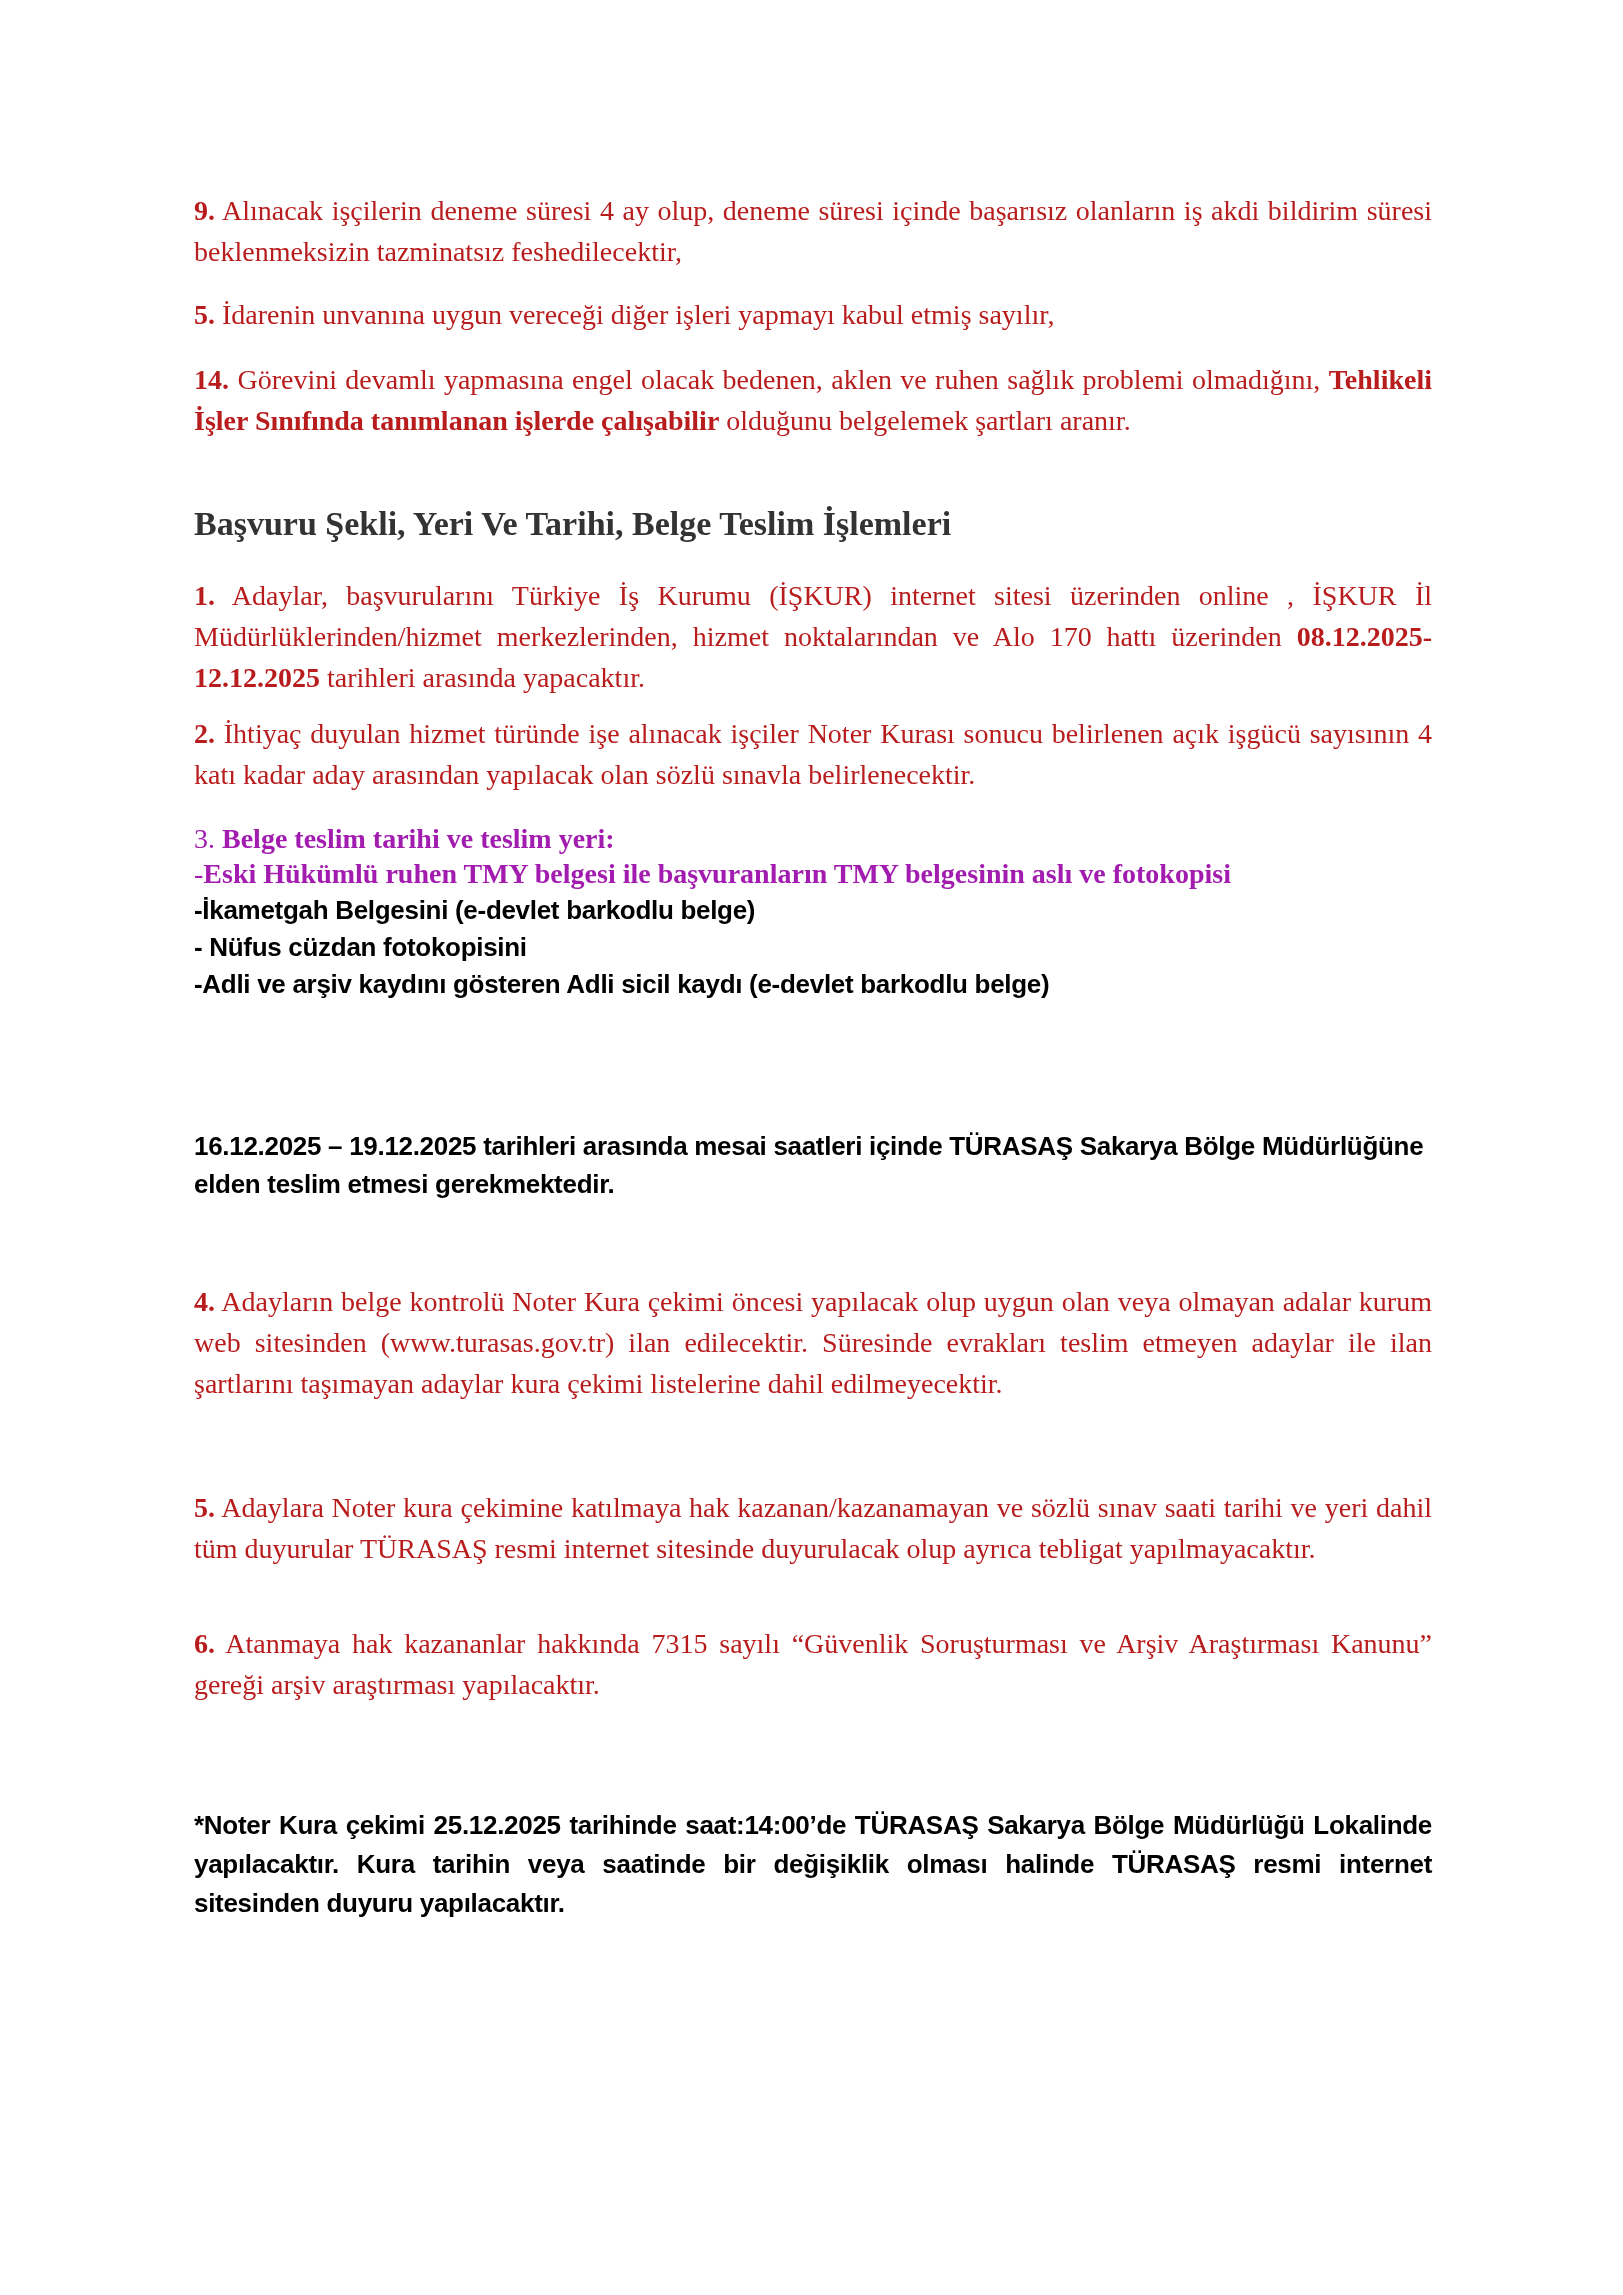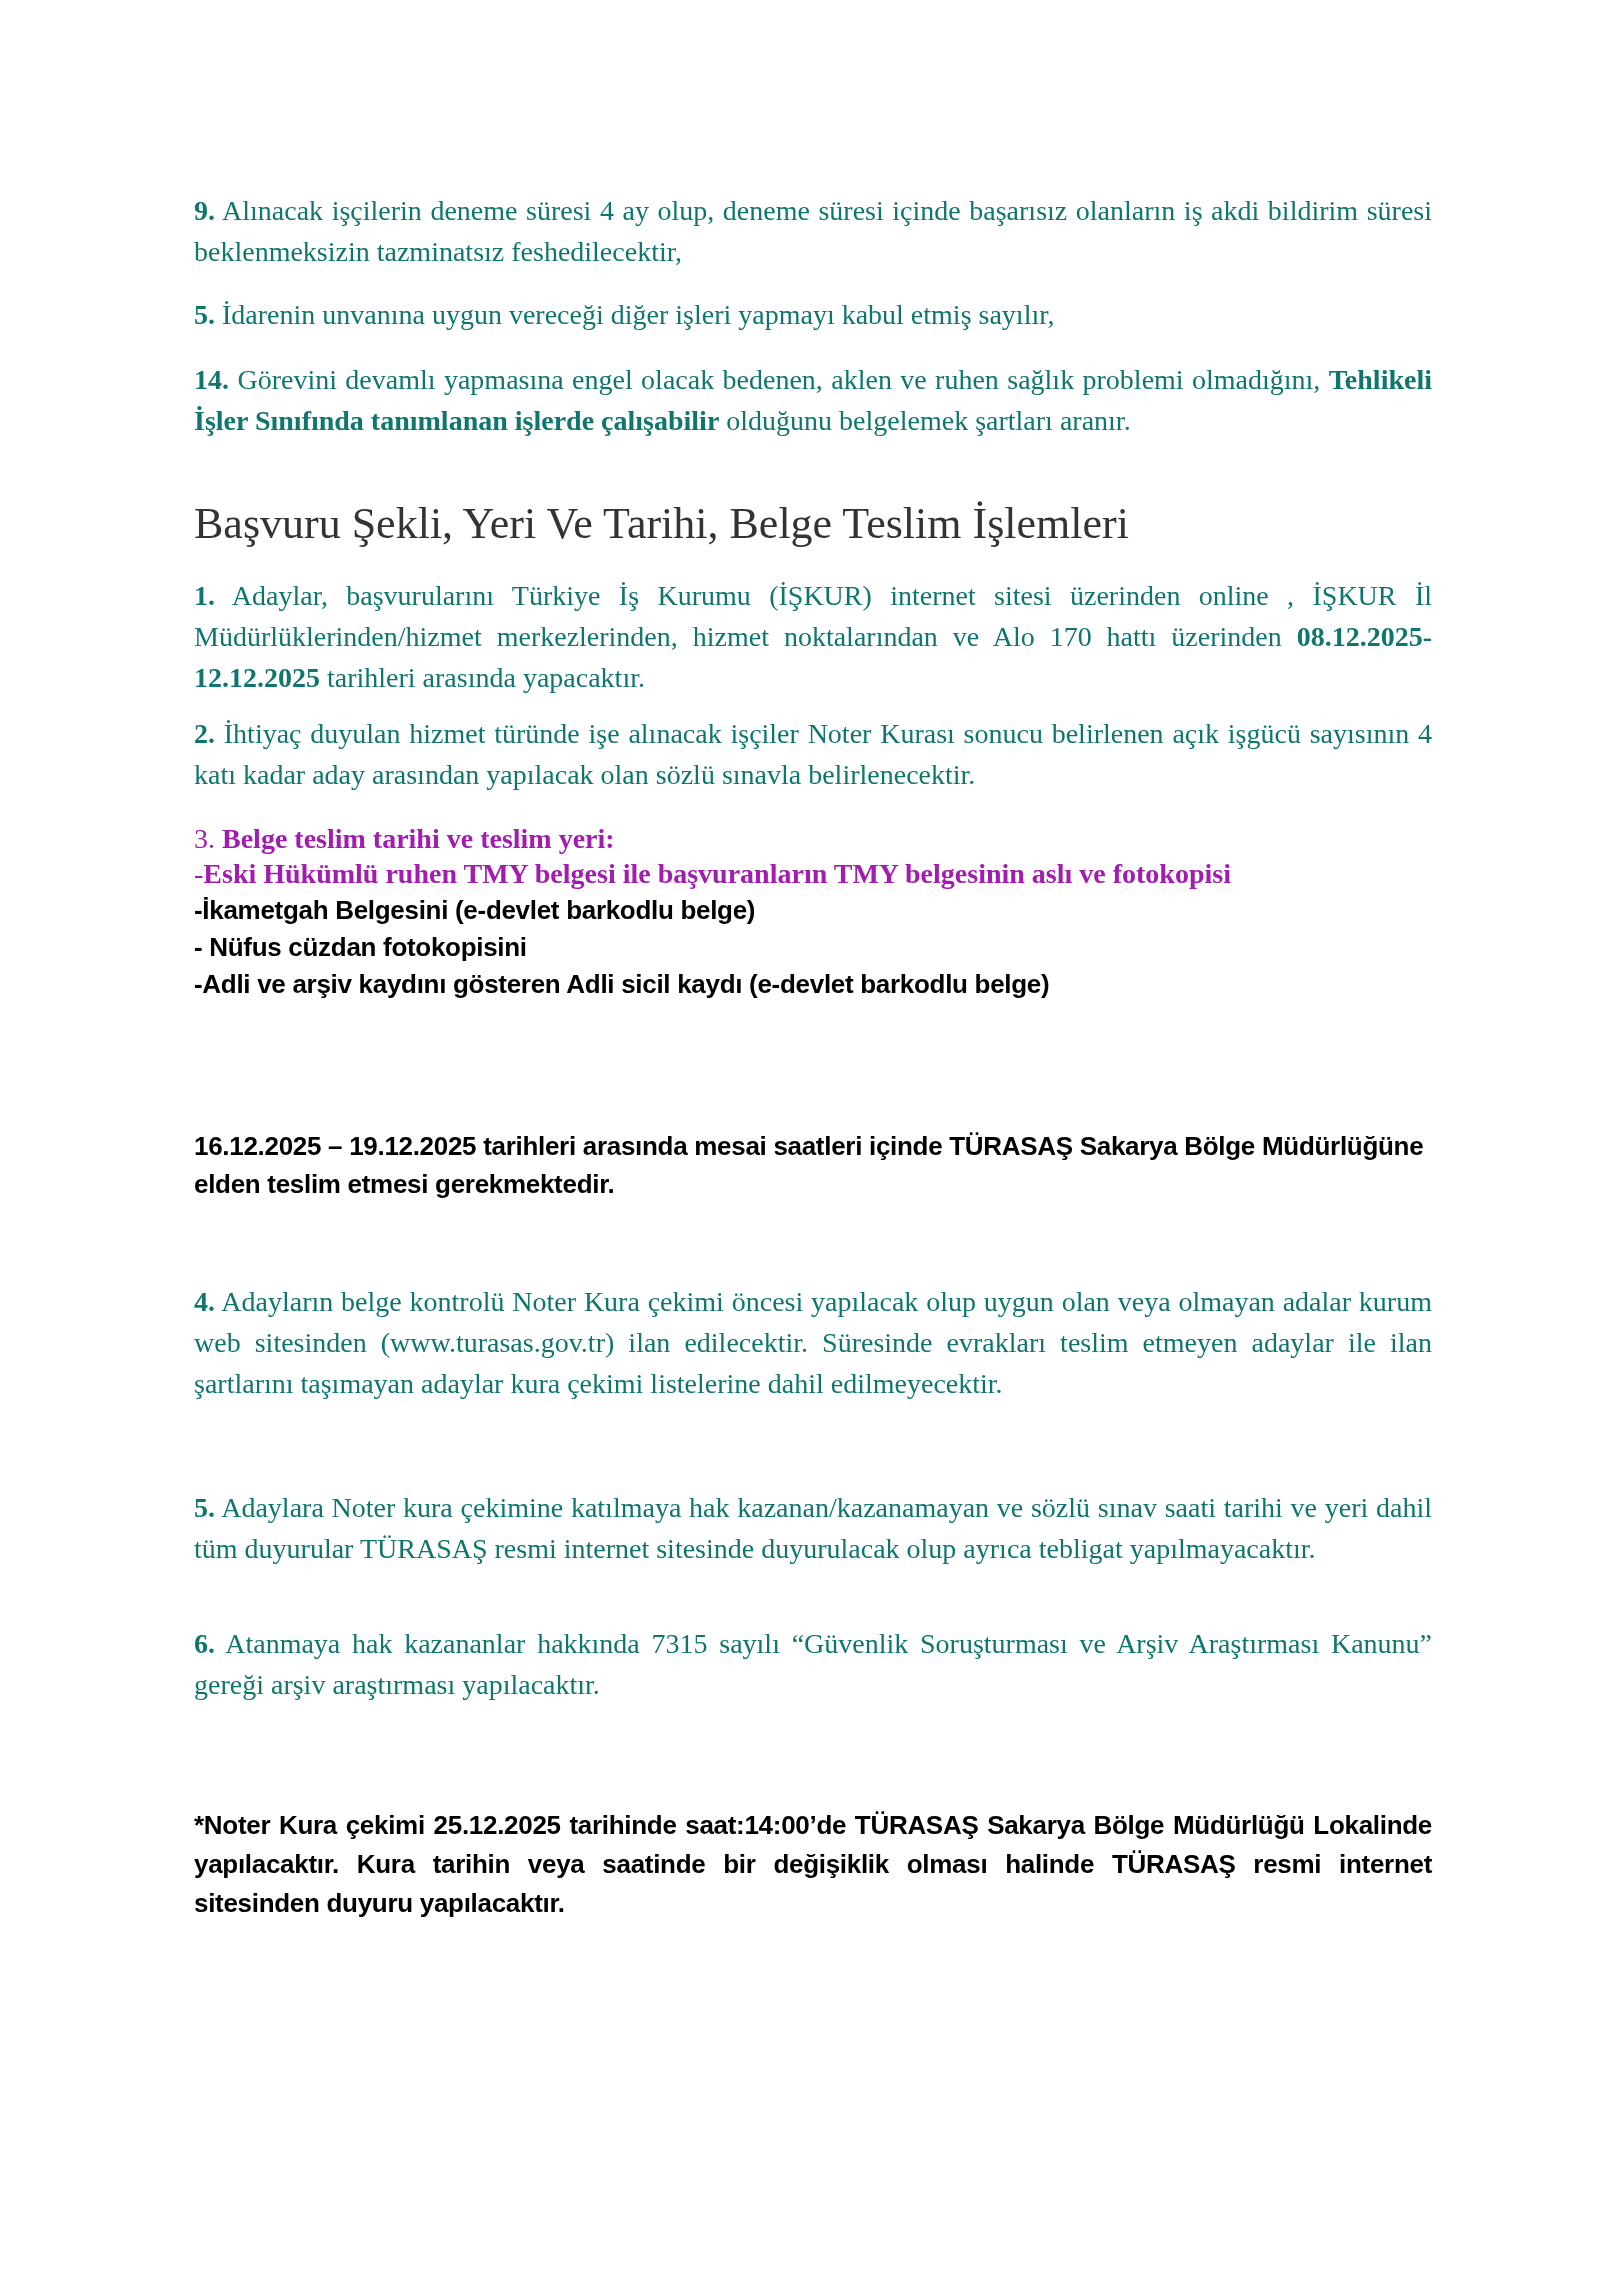--- a/index.html
+++ b/index.html
@@ -1,22 +1,22 @@
 <!DOCTYPE html>
 <html style="font-size:10.5px"><head>
 <meta charset="utf-8">
 <style>
   html, body { margin: 0; padding: 0; background: #ffffff; }
   body { width: 1623px; height: 2295px; position: relative; overflow: hidden; }
   .page { position: absolute; left: 194px; top: 0; width: 1238px; }
-  .serif { font-family: "Liberation Serif", "DejaVu Serif", serif; color: #0f766e; font-size: 28px; line-height: 41px; }
+  .serif { font-family: "Liberation Serif", "DejaVu Serif", serif; color: #b91c1c; font-size: 28px; line-height: 41px; }
   .p { position: absolute; left: 0; width: 1238px; margin: 0; text-align: justify; }
   .p.left { text-align: left; }
   b { font-weight: bold; }
-  .heading { font-family: "Liberation Serif", "DejaVu Serif", serif; color: #333333; font-weight: normal; font-size: 44px; line-height: 42px; }
+  .heading { font-family: "Liberation Serif", "DejaVu Serif", serif; color: #333333; font-weight: bold; font-size: 34px; line-height: 42px; }
   .cond-sans { font-family: "Liberation Sans", "DejaVu Sans", sans-serif; font-weight: bold; color: #000; font-size: 26px; letter-spacing: -0.3px; }
   .black { color: #a21caf; }
 </style>
 </head>
 <body>
 
 <div class="page">
 
   <p class="p serif" style="top:190px;">
     <b>9.</b>

